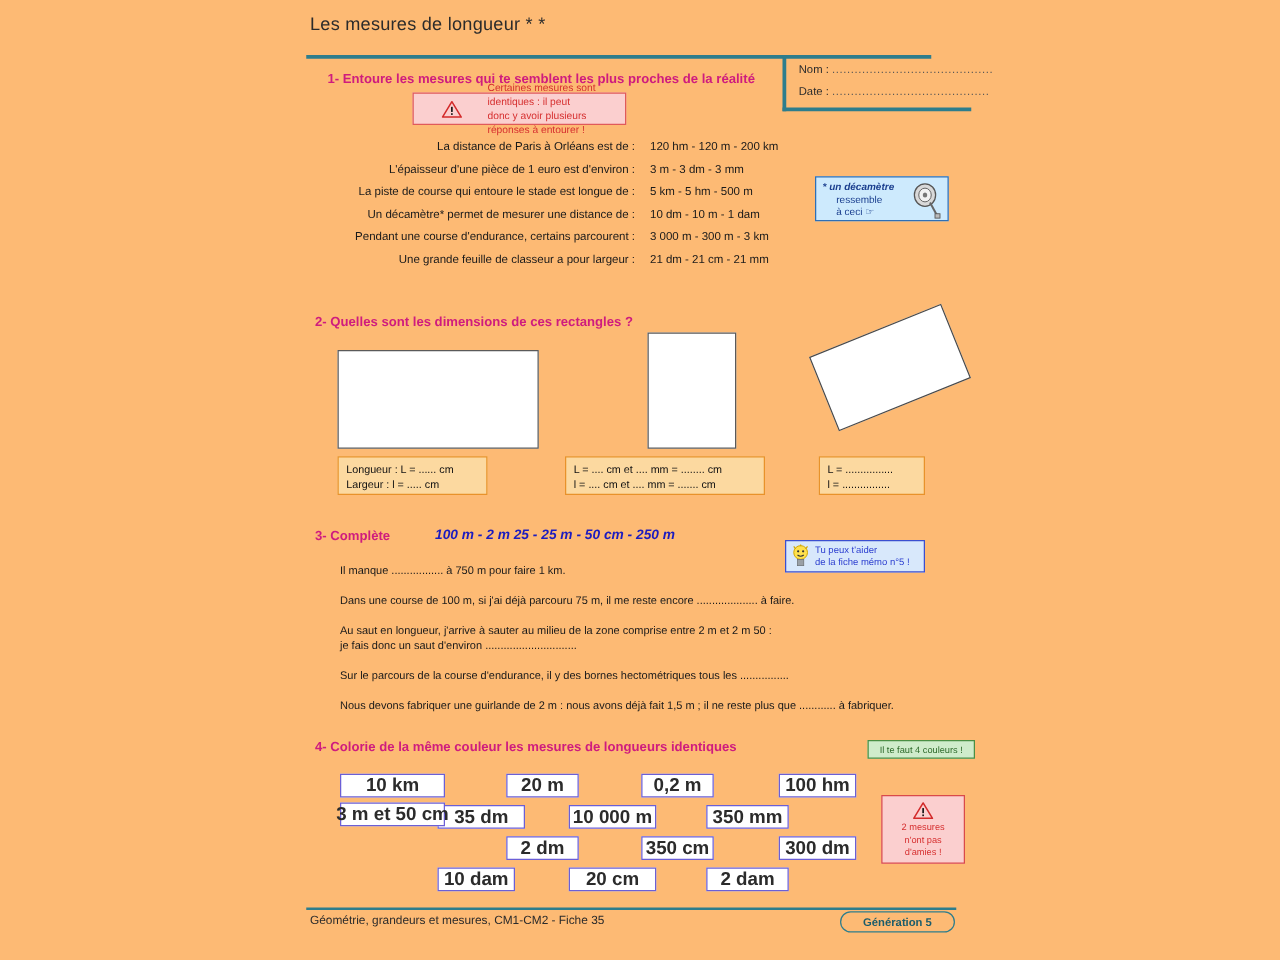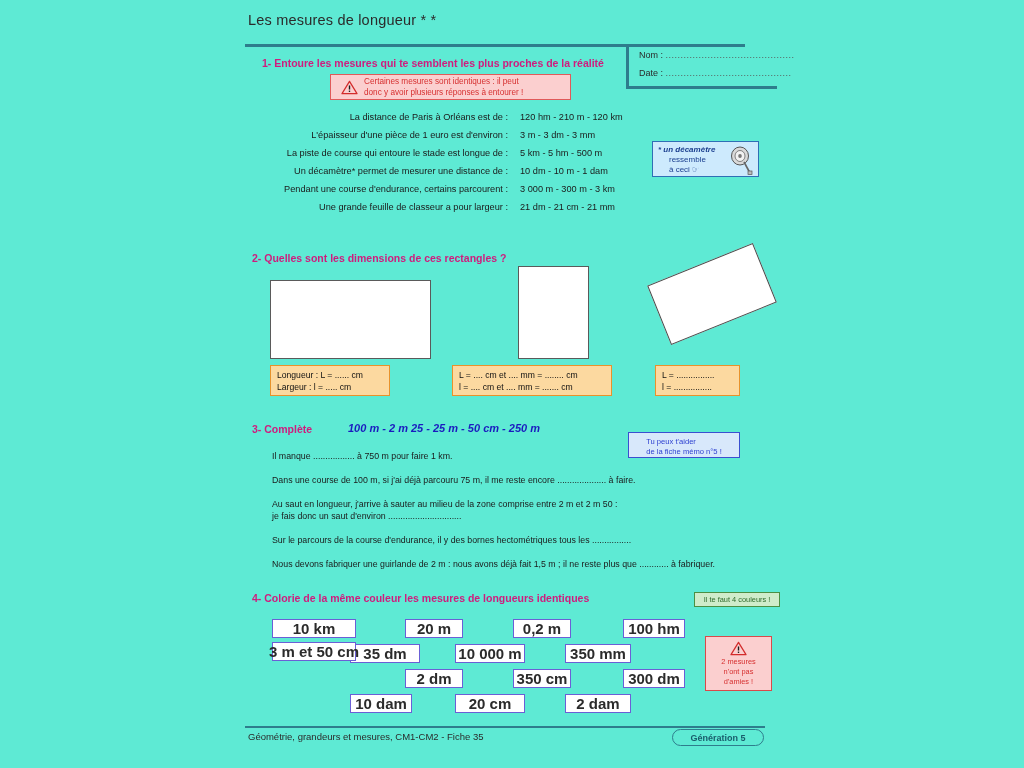--- a/index.html
+++ b/index.html
@@ -1,35 +1,35 @@
 <!DOCTYPE html>
 <html><head>
 <meta charset="utf-8">
 <style>
   html,body{margin:0;padding:0;background:#ffffff;}
   body{width:1024px;height:768px;overflow:hidden;font-family:"Liberation Sans","DejaVu Sans",sans-serif;color:#1a1a1a;}
-  #sheet{position:relative;width:1024px;height:768px;background:#5eead4;}
+  #sheet{position:relative;width:1024px;height:768px;background:#fdba74;}
 
   .abs{position:absolute;}
 
   
   #page-title{left:248px;top:12px;font-size:14.5px;color:#2b2b2b;letter-spacing:.2px;}
 
   #hrule-top{left:245px;top:44px;width:500px;height:3px;background:#2e7d8c;}
 
   #ex1-head{left:262px;top:57px;font-size:10.5px;font-weight:bold;color:#cf1c7e;}
 
   #namebox{left:626px;top:44px;width:148px;height:42px;
            border-left:3px solid #2e7d8c;border-bottom:3px solid #2e7d8c;}
   .nb-row{position:absolute;left:10px;font-size:9px;color:#2b2b2b;white-space:nowrap;}
   .dots{color:#555;letter-spacing:.5px;}
 
   
-  #warn1{left:330px;top:74px;width:241px;height:26px;background:#fbcfcf;border:1.5px solid #e05a5a;
-         display:flex;align-items:center;gap:6px;padding:0 10px;box-sizing:border-box;}
+  #warn1{left:330px;top:74px;width:171px;height:26px;background:#fbcfcf;border:1.5px solid #e05a5a;
+         display:flex;align-items:center;gap:20px;padding:0 22px;box-sizing:border-box;}
   #warn1 .txt{font-size:8.2px;color:#d63030;line-height:1.35;}
 
   .tri{width:17px;height:15px;flex:0 0 auto;}
 
   
   .q-row{font-size:9.2px;color:#1a1a1a;white-space:nowrap;}
   .q-label{position:absolute;right:0;text-align:right;}
   .q-ans{position:absolute;left:0;text-align:left;}
   #ex1-list{left:250px;top:112px;width:420px;}
   .row-wrap{position:relative;height:18px;}
@@ -56,21 +56,21 @@
           font-size:8.6px;color:#111;padding:3px 6px;line-height:1.45;white-space:nowrap;}
   #ans1{left:270px;top:365px;width:120px;height:31px;}
   #ans2{left:452px;top:365px;width:160px;height:31px;}
   #ans3{left:655px;top:365px;width:85px;height:31px;}
 
   
   #ex3-head{left:252px;top:423px;font-size:10.5px;font-weight:bold;color:#cf1c7e;}
   #ex3-series{left:348px;top:422px;font-size:11px;font-weight:bold;font-style:italic;color:#1b1bbf;white-space:nowrap;}
 
   #memobox{left:628px;top:432px;width:112px;height:26px;background:#d8e8fb;border:1.5px solid #3b4fd0;
-           box-sizing:border-box;display:flex;align-items:center;gap:4px;padding:0 4px;flex-direction:column;}
+           box-sizing:border-box;display:flex;align-items:center;gap:4px;padding:0 4px;}
   #memobox .mtxt{font-size:7.6px;color:#2c3fd0;line-height:1.3;}
 
   #ex3-body{left:272px;top:450px;width:470px;}
   .p3{font-size:8.8px;color:#1a1a1a;margin:0 0 11px 0;line-height:1.45;}
 
   
   #ex4-head{left:252px;top:592px;font-size:10.5px;font-weight:bold;color:#cf1c7e;}
   #greenbox{left:694px;top:592px;width:86px;height:15px;background:#cfeccb;border:1px solid #4a8f44;
             box-sizing:border-box;display:flex;align-items:center;justify-content:center;}
   #greenbox span{font-size:7.4px;color:#2f6b2c;white-space:nowrap;}
@@ -119,21 +119,21 @@
     </svg>
     <div class="txt">
       <div>Certaines mesures sont identiques : il peut</div>
       <div>donc y avoir plusieurs réponses à entourer !</div>
     </div>
   </div>
 
   <div class="abs" id="ex1-list">
       <div class="row-wrap">
         <span class="q-label q-row">La distance de Paris à Orléans est de :</span>
-        <span class="q-ans q-row">120 hm - 210 m  - 120 km</span>
+        <span class="q-ans q-row">120 hm - 120 m  - 200 km</span>
       </div>
       <div class="row-wrap">
         <span class="q-label q-row">L'épaisseur d'une pièce de 1 euro est d'environ :</span>
         <span class="q-ans q-row">3 m - 3 dm - 3 mm</span>
       </div>
       <div class="row-wrap">
         <span class="q-label q-row">La piste de course qui entoure le stade est longue de :</span>
         <span class="q-ans q-row">5 km - 5 hm - 500 m</span>
       </div>
       <div class="row-wrap">

